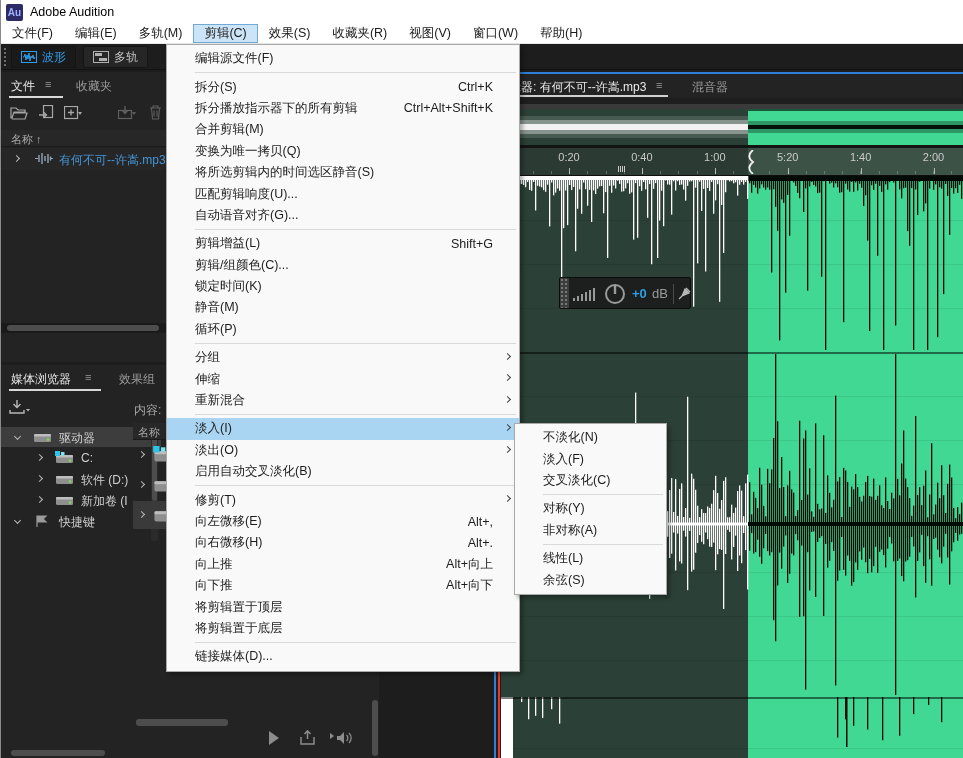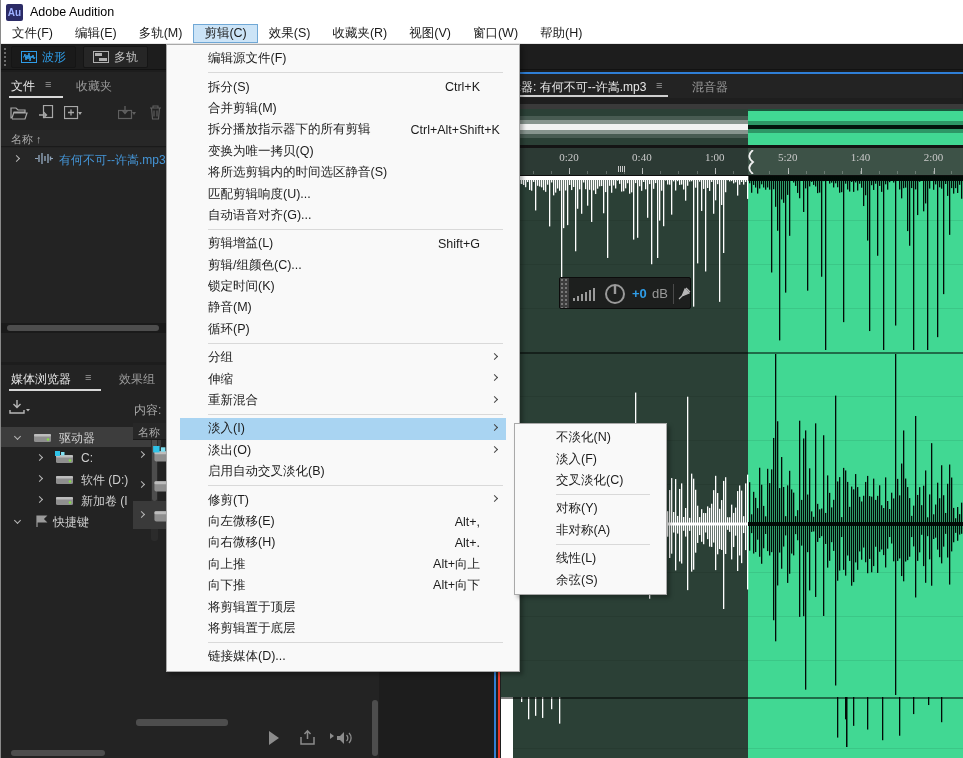--- a/index.html
+++ b/index.html
@@ -29,32 +29,32 @@
   .panel-menu-icon { color:#9a9a9a; font-size:11px; }
 
   .chev-r, .chev-d { display:inline-block; width:5px; height:5px; border-right:1.4px solid #b8b8b8; border-bottom:1.4px solid #b8b8b8; }
   .chev-r { transform:rotate(-45deg); }
   .chev-d { transform:rotate(45deg); }
 
   .scroll-thumb { background:#4d4d4d; border-radius:3px; }
   .scroll-track { background:#1a1a1a; }
 
   
-  .menu { position:absolute; background:#f9f9f9; border:1px solid #a9a9a9; box-shadow:3px 3px 4px rgba(0,0,0,.3); padding:3px 13px; font-size:12.5px; color:#1c1c1c; z-index:60; }
+  .menu { position:absolute; background:#f9f9f9; border:1px solid #a9a9a9; box-shadow:3px 3px 4px rgba(0,0,0,.3); padding:3px 0; font-size:12.5px; color:#1c1c1c; z-index:60; }
   .menu-item { height:21.4px; display:flex; align-items:center; padding:0 26px 0 28px; white-space:nowrap; position:relative; }
   .menu-item .mi-label { flex:1; }
   .menu-item .mi-shortcut { margin-left:40px; color:#1c1c1c; }
   .menu-item .mi-arrow { position:absolute; right:9px; top:7px; width:5px; height:5px; border-right:1.4px solid #444; border-bottom:1.4px solid #444; transform:rotate(-45deg); }
   .menu-item.hl { background:#a9d4f2; }
   .menu-sep { height:1px; background:#d9d9d9; margin:3px 3px 3px 28px; }
 
   
   #editor { left:493px; top:72px; width:470px; height:686px; background:#1e1e1e; border-left:2px solid #2f7fd6; border-top:2px solid #2f7fd6; }
   #ruler { font-size:11px; color:#c9c9c9; }
-  .tick-label { position:absolute; top:3px; transform:translateX(-50%);font-family:Liberation Serif, serif; }
+  .tick-label { position:absolute; top:3px; transform:translateX(-50%); }
   .tick-major { position:absolute; bottom:1px; width:1px; height:6px; background:rgba(220,220,220,.75); }
   .tick-minor { position:absolute; bottom:1px; width:1px; height:3px; background:rgba(220,220,220,.3); }
 </style>
 </head>
 <body>
 
 <div id="win">
 
   <div id="titlebar" class="abs">
     <span id="au-logo">Au</span>
@@ -192,21 +192,21 @@
             <rect x="1" y="4" width="17" height="2.5" rx="1" fill="#bdbdbd"></rect>
             <circle cx="15" cy="9.5" r="1.3" fill="#86d84a"></circle>
           </svg>
           <span class="abs" style="left: 80px; top: 3px; white-space: nowrap;">新加卷 (I</span>
         </div>
         <div class="abs" style="left: 0px; top: 84px; width: 160px; height: 20px;">
           <span class="chev-d abs" style="left: 14px; top: 7px;"></span>
           <svg width="20" height="14" viewBox="0 0 20 14" style="position: absolute; left: 32px; top: 3px;">
             <path d="M4 13 V2 L13 2 L10 5 L13 8 L4 8" fill="#9a9a9a" stroke="#9a9a9a" stroke-width="1.2"></path>
           </svg>
-          <span class="abs" style="left: 52px; top: 3px; white-space: nowrap;">快捷键</span>
+          <span class="abs" style="left: 58px; top: 3px; white-space: nowrap;">快捷键</span>
         </div>
       </div>
 
     <div class="abs" style="left:150px;top:64px;width:7px;height:112px;background:#2b2b2b;border-radius:3px;">
       <div class="scroll-thumb abs" style="left:1px;top:0;width:5px;height:72px;"></div>
     </div>
 
     <div class="abs" style="left:132px;top:58px;width:246px;height:17px;background:#272727;border-bottom:1px solid #1a1a1a;font-size:11px;color:#a8a8a8;">
       <span class="abs" style="left:5px;top:2px;">名称</span>
     </div>
@@ -873,25 +873,25 @@
   <div class="menu" id="clip-menu" style="left:165px;top:44px;width:354px;">
       <div class="menu-item">
         <span class="mi-label">编辑源文件(F)</span>
       </div>
       <div class="menu-sep"></div>
       <div class="menu-item">
         <span class="mi-label">拆分(S)</span>
         <span class="mi-shortcut">Ctrl+K</span>
       </div>
       <div class="menu-item">
-        <span class="mi-label">合并剪辑(M)</span>
-      </div>
-      <div class="menu-item">
         <span class="mi-label">拆分播放指示器下的所有剪辑</span>
         <span class="mi-shortcut">Ctrl+Alt+Shift+K</span>
+      </div>
+      <div class="menu-item">
+        <span class="mi-label">合并剪辑(M)</span>
       </div>
       <div class="menu-item">
         <span class="mi-label">变换为唯一拷贝(Q)</span>
       </div>
       <div class="menu-item">
         <span class="mi-label">将所选剪辑内的时间选区静音(S)</span>
       </div>
       <div class="menu-item">
         <span class="mi-label">匹配剪辑响度(U)...</span>
       </div>

